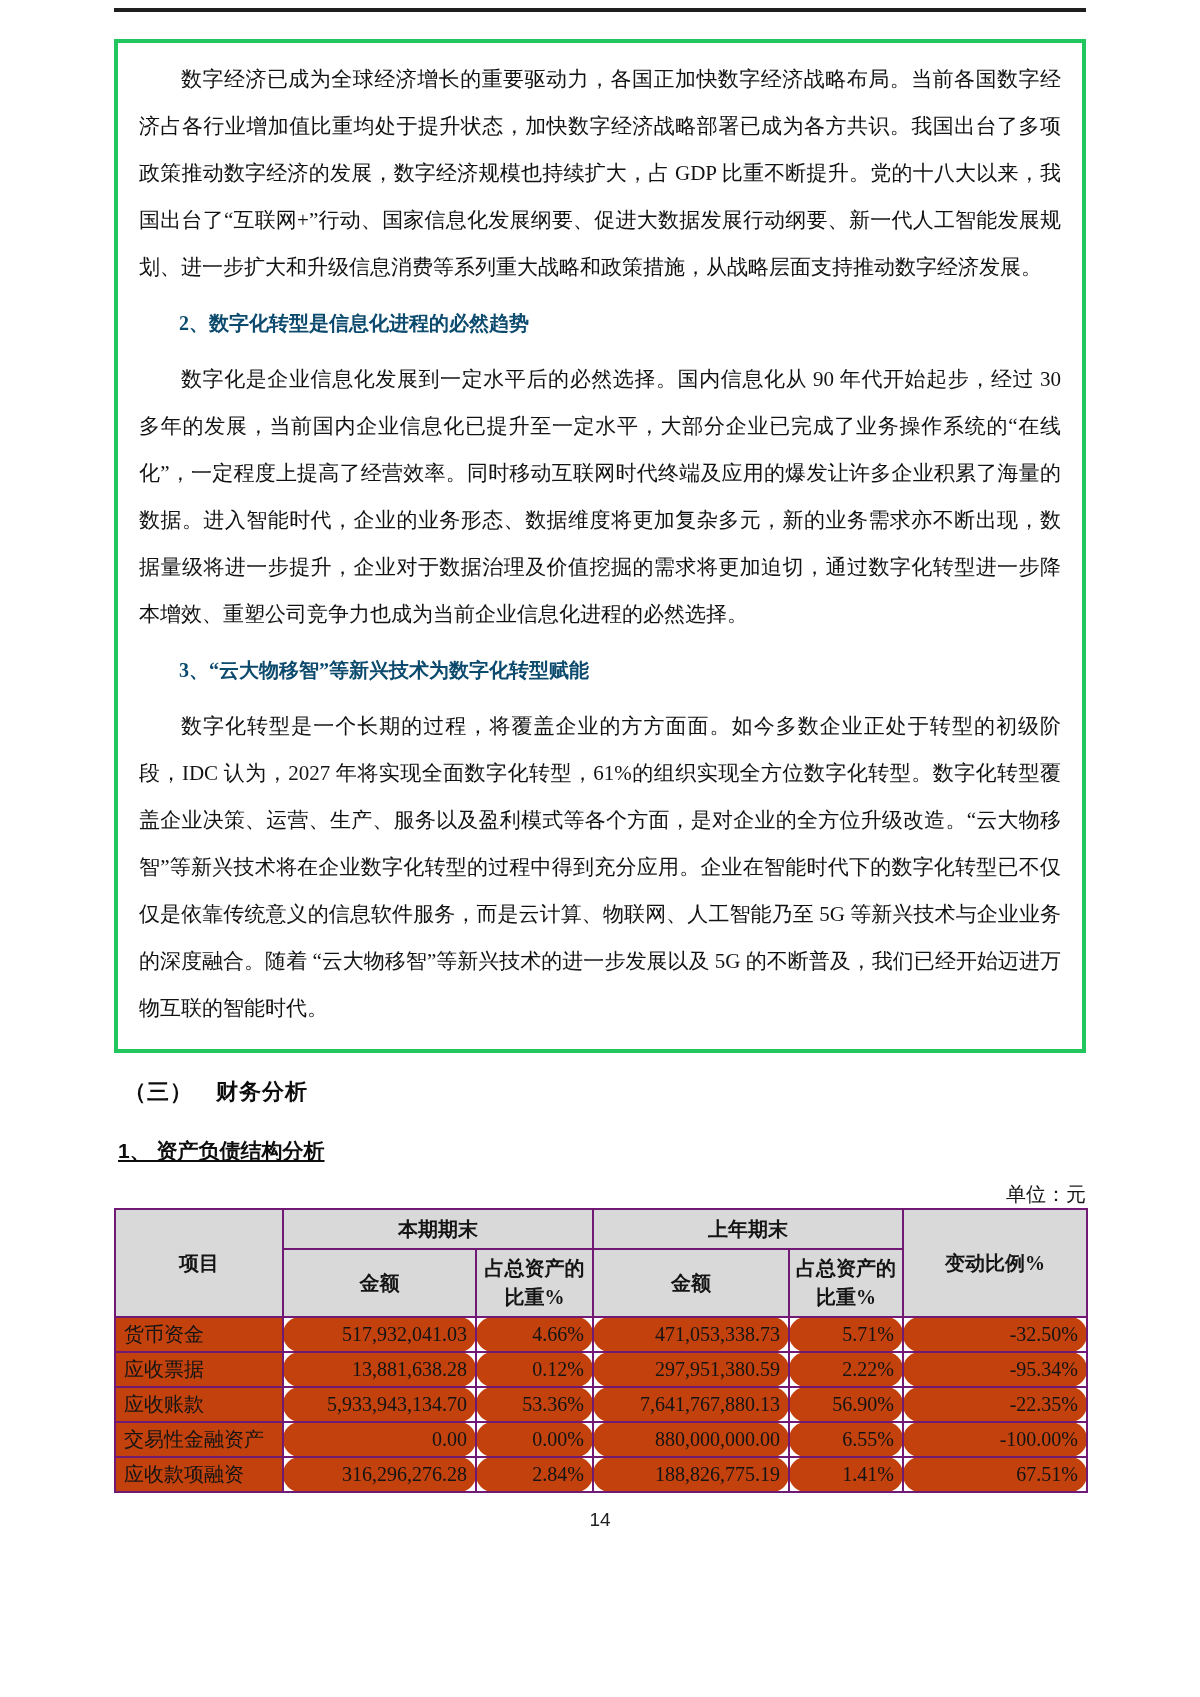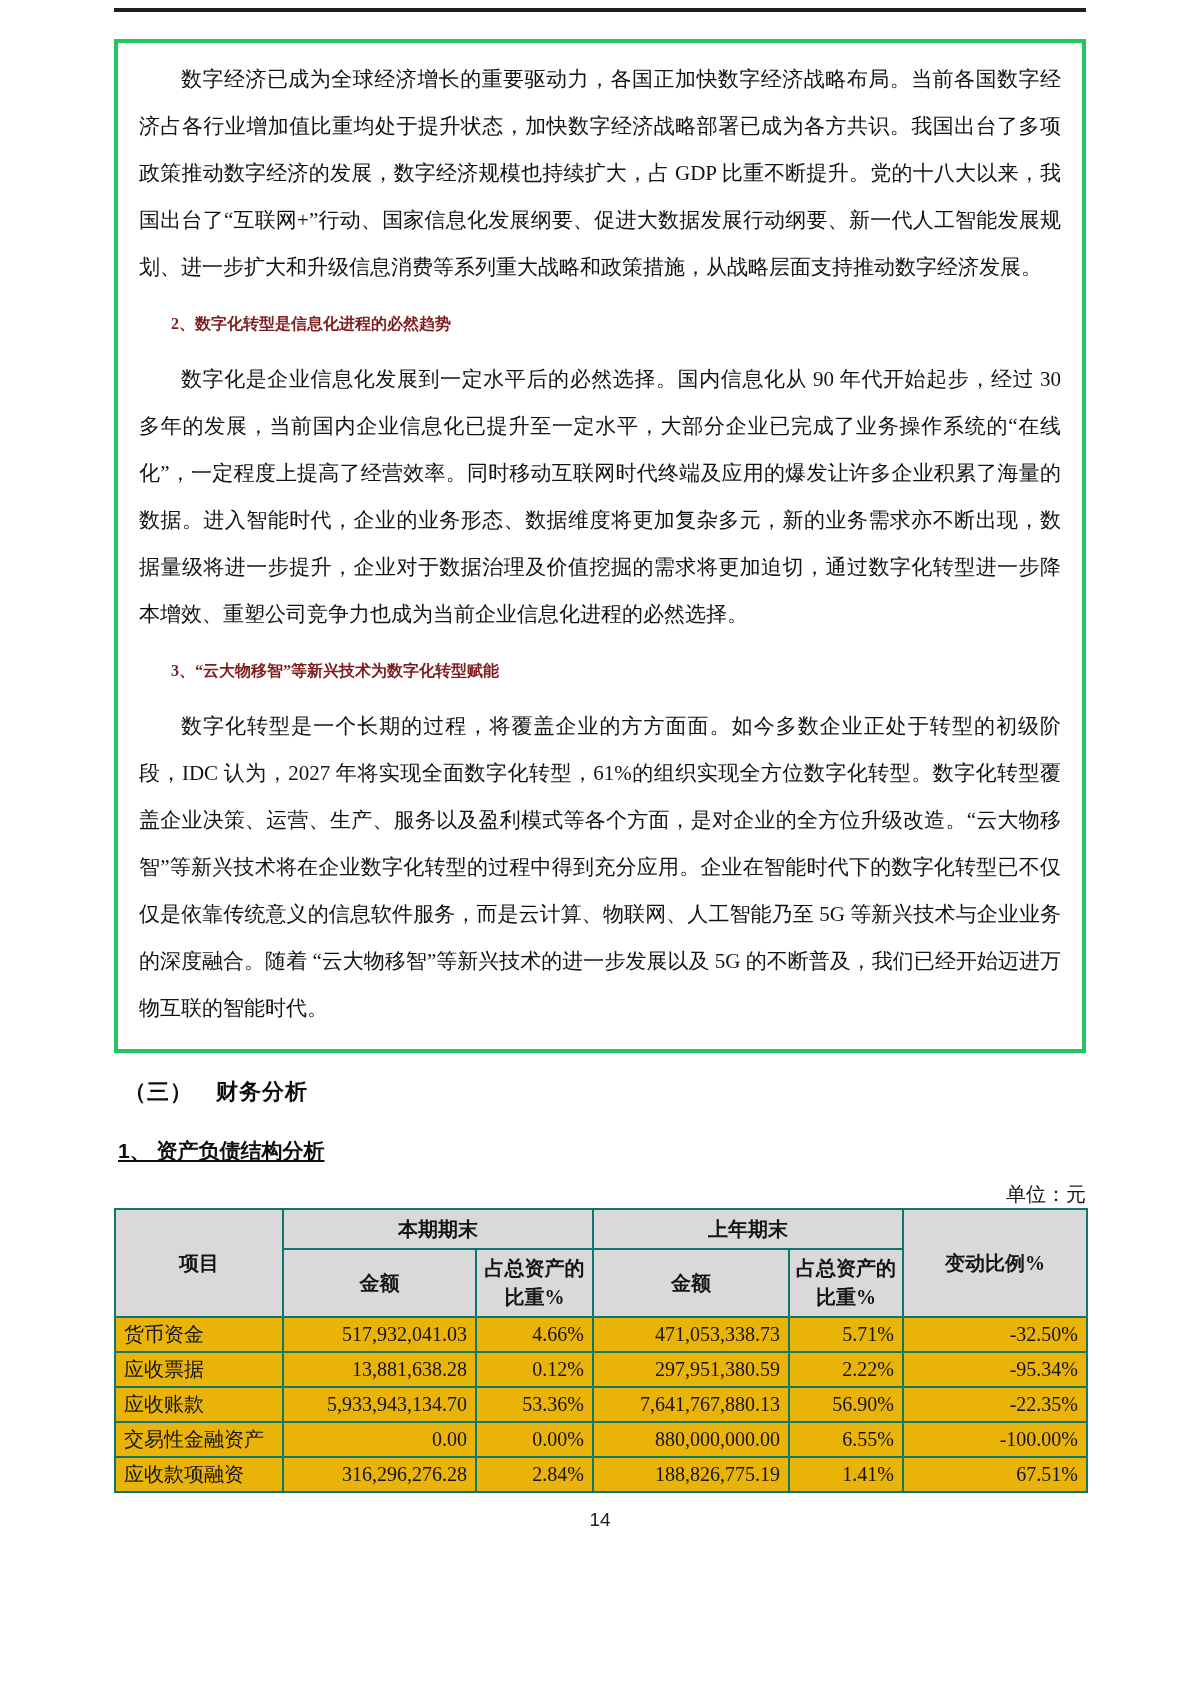--- a/index.html
+++ b/index.html
@@ -20,47 +20,47 @@
   .header-rule { height:4px; background:#1f1f1f; margin-top:8px; }
   .text-box {
     margin-top:27px; border:4px solid #22c55e; background:#ffffff;
     padding:13px 21px 17px 21px;
   }
   .para {
     font-size:21px; line-height:47px; text-align:justify; text-indent:2em;
     color:#121212;
   }
   .box-heading {
-    font-size:16px; line-height:47px; font-weight:bold; text-indent:2em;
-    margin:9px 0; color:#7f1d1d;
+    font-size:20px; line-height:47px; font-weight:bold; text-indent:2em;
+    margin:9px 0; color:#0c4a6e;
   }
   .section-heading {
     margin-top:24px; padding-left:10px; font-size:22px; font-weight:bold;
     font-family:"Liberation Sans","DejaVu Sans",sans-serif; color:#0d0d0d;
     letter-spacing:1px;
   }
   .sub-heading {
     margin-top:30px; padding-left:4px; font-size:21px; font-weight:bold;
     font-family:"Liberation Sans","DejaVu Sans",sans-serif; color:#0d0d0d;text-decoration:underline;
   }
   .unit-label { text-align:right; font-size:20px; margin-top:16px; }
   table.fin {
     width:100%; border-collapse:collapse; table-layout:fixed;
     font-size:20px; color:#141414;
   }
-  table.fin th, table.fin td { border:2px solid #0f766e; }
+  table.fin th, table.fin td { border:2px solid #701a75; }
   table.fin thead th {
     background:#d9d9d9; font-weight:bold; text-align:center;
     vertical-align:middle; padding:4px 6px; line-height:1.45;
   }
   table.fin thead tr.group-row th { height:40px; }
   table.fin thead tr.sub-row th { height:64px; }
-  table.fin tbody td { padding:3px 8px; height:32px; vertical-align:middle; background:#eab308; }
+  table.fin tbody td { padding:3px 8px; height:32px; vertical-align:middle; background:#c2410c; }
   .cell-item { text-align:left; }
-  .cell-num { text-align:right; }
+  .cell-num { text-align:right;border-radius:17px; }
   .page-number {
     text-align:center; margin-top:16px; font-size:19px;
     font-family:"Liberation Sans","DejaVu Sans",sans-serif; color:#222;
   }
 </style>
 </head>
 <body>
 
 <div class="page">
 

